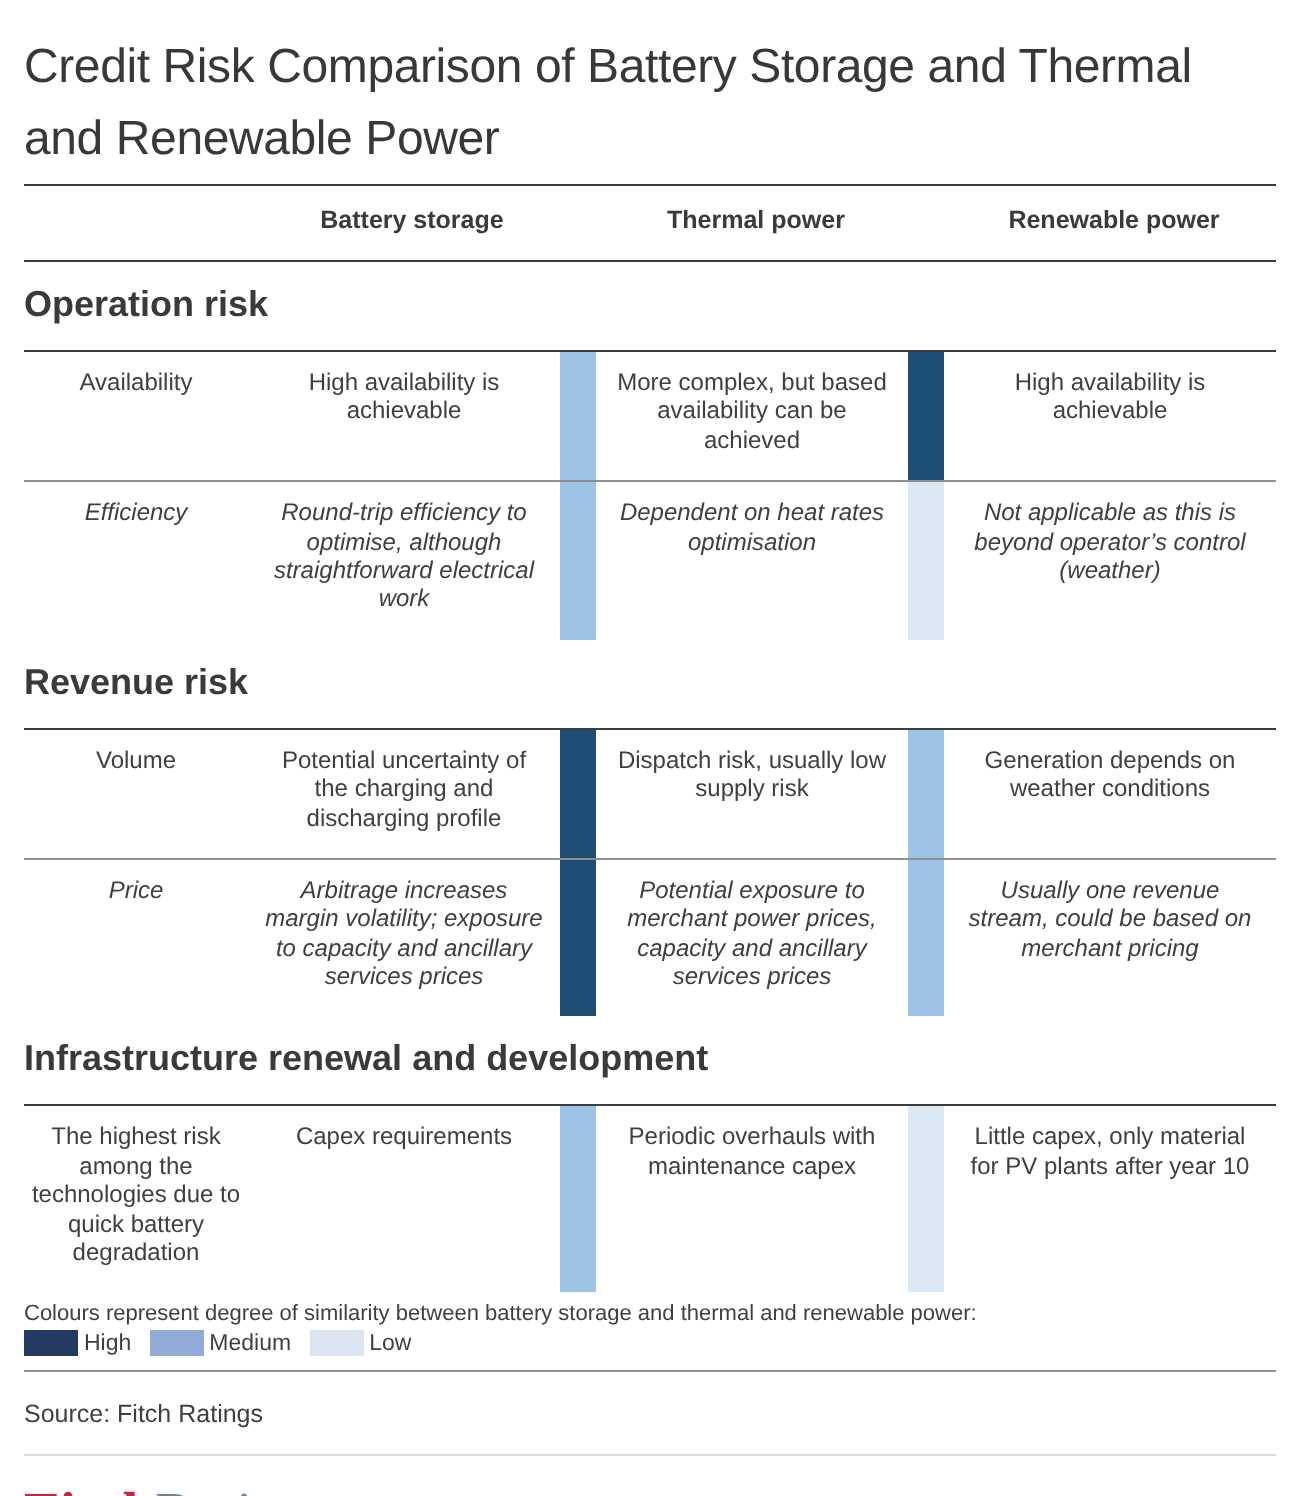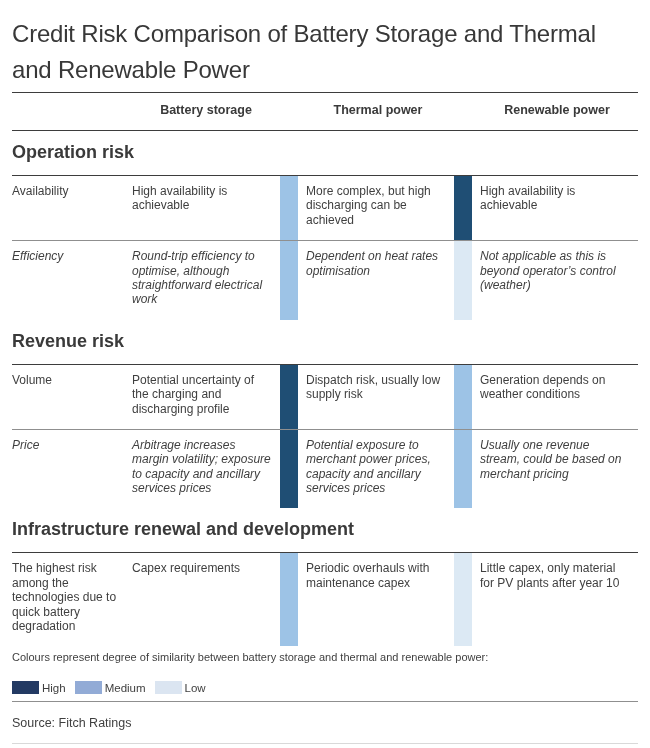--- a/index.html
+++ b/index.html
@@ -32,28 +32,29 @@
     font-size: 18px; font-weight: 700; color: #3a3a3a;
     padding: 11px 0 12px 0;
     border-bottom: 1px solid #3d3d3d;
   }
   .data-row.sep { border-top: 1px solid #8f8f8f; font-style: italic; }
   .data-row { min-height: 55px; }
 
   .cell {
     font-size: 12px; line-height: 1.2;
     padding: 8px 8px 13px 0;
+    text-align: center;
   }
   .after-bar { padding-left: 4px; }
   .bar-cell { position: relative; }
   .bar { position: absolute; top: 0; bottom: 0; left: 0; width: 18px; }
 
   .legend { border-bottom: 1px solid #8f8f8f; padding: 5px 0 7px 0; }
   .legend-caption { font-size: 11px; color: #3f3f3f; }
-  .legend-items { display: flex; align-items: center; margin-top: 18px; font-size: 11.5px; }
+  .legend-items { display: flex; align-items: center; margin-top: 2px; font-size: 11.5px; }
   .legend-item { display: inline-flex; align-items: center; margin-right: 9px; }
   .swatch { display: inline-block; width: 27px; height: 13px; margin-right: 3px; }
 
   .source { font-size: 12.5px; padding: 14px 0 13px 0; border-bottom: 1px solid #d9d9d9; }
 
   .logo {
     font-family: "Liberation Serif", serif;
     font-size: 29px; padding-top: 13px; letter-spacing: 0.2px;
   }
   .logo-fitch { font-weight: 700; }
@@ -76,21 +77,21 @@
       <div class="hcell">Renewable power</div>
     </div>
     <div id="table-body">
         <div class="section-row">Operation risk</div>
         <div class="grid data-row">
           <div class="cell">Availability</div>
           <div class="cell">High availability is achievable</div>
           <div class="bar-cell">
             <div class="bar" style="background: rgb(157, 195, 230);"></div>
           </div>
-          <div class="cell after-bar">More complex, but high discharging can be achieved</div>
+          <div class="cell after-bar">More complex, but based availability can be achieved</div>
           <div class="bar-cell">
             <div class="bar" style="background: rgb(31, 78, 116);"></div>
           </div>
           <div class="cell after-bar">High availability is achievable</div>
         </div>
         <div class="grid data-row sep">
           <div class="cell">Efficiency</div>
           <div class="cell">Round-trip efficiency to optimise, although straightforward electrical work</div>
           <div class="bar-cell">
             <div class="bar" style="background: rgb(157, 195, 230);"></div>

